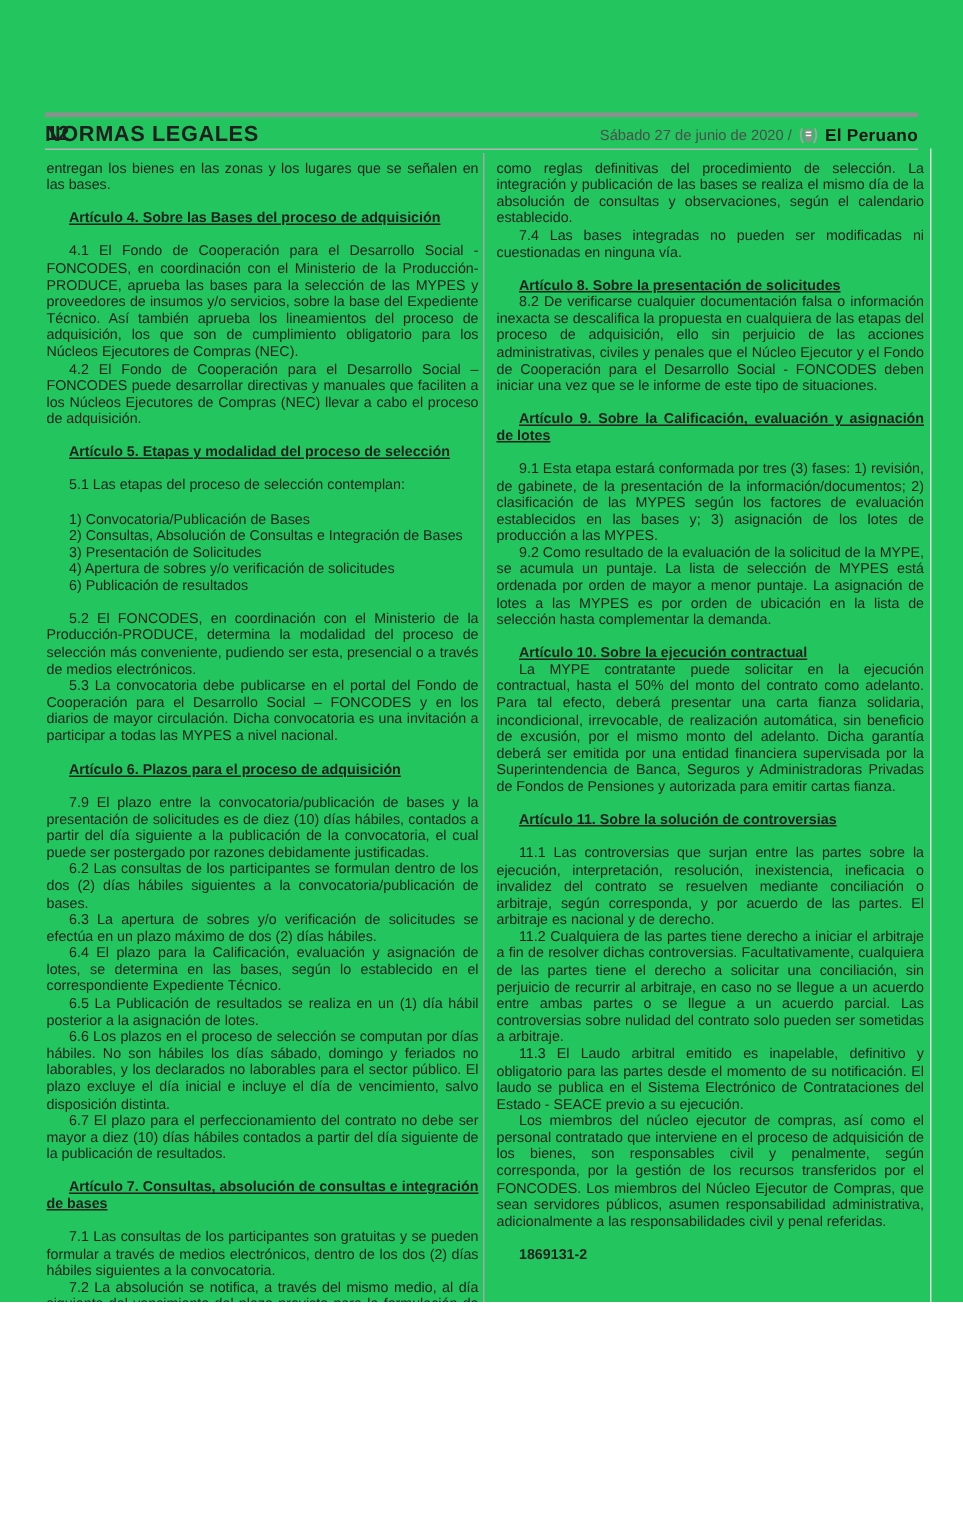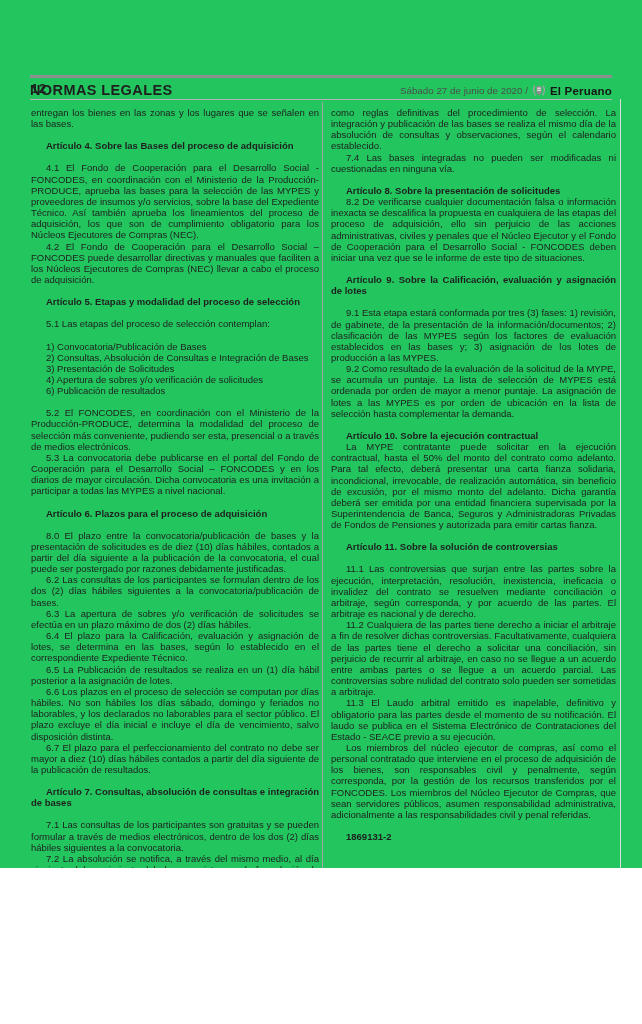--- a/index.html
+++ b/index.html
@@ -22,21 +22,21 @@
   .masthead{font-weight:bold;color:#161616;font-size:11.5px;letter-spacing:0.2px;}
   .crest{display:inline-block;}
 
   
   .col{position:absolute;top:107px;text-align:justify;font-size:9.5px;line-height:11.15px;}
   .col-left{left:31px;width:288px;}
   .col-right{left:331px;width:285px;}
 
   .blk{margin:0;text-indent:15px;}
   .blk.cont{text-indent:0;}
-  .blk.heading{font-weight:bold;}
+  .blk.heading{font-weight:bold;text-decoration:underline;}
   .blk.normid{font-weight:bold;}
   .blk.sp{margin-top:11px;}
 </style>
 </head>
 <body>
 
 <div class="page">
 
   <div class="rule-top"></div>
 
@@ -66,21 +66,21 @@
       <p class="blk heading sp">Artículo 5. Etapas y modalidad del proceso de selección</p>
       <p class="blk para sp">5.1 Las etapas del proceso de selección contemplan:</p>
       <p class="blk para sp">1) Convocatoria/Publicación de Bases</p>
       <p class="blk para">2) Consultas, Absolución de Consultas e Integración de Bases</p>
       <p class="blk para">3) Presentación de Solicitudes</p>
       <p class="blk para">4) Apertura de sobres y/o verificación de solicitudes</p>
       <p class="blk para">6) Publicación de resultados</p>
       <p class="blk para sp">5.2 El FONCODES, en coordinación con el Ministerio de la Producción-PRODUCE, determina la modalidad del proceso de selección más conveniente, pudiendo ser esta, presencial o a través de medios electrónicos.</p>
       <p class="blk para">5.3 La convocatoria debe publicarse en el portal del Fondo de Cooperación para el Desarrollo Social – FONCODES y en los diarios de mayor circulación. Dicha convocatoria es una invitación a participar a todas las MYPES a nivel nacional.</p>
       <p class="blk heading sp">Artículo 6. Plazos para el proceso de adquisición</p>
-      <p class="blk para sp">8.0 El plazo entre la convocatoria/publicación de bases y la presentación de solicitudes es de diez (10) días hábiles, contados a partir del día siguiente a la publicación de la convocatoria, el cual puede ser postergado por razones debidamente justificadas.</p>
+      <p class="blk para sp">7.9 El plazo entre la convocatoria/publicación de bases y la presentación de solicitudes es de diez (10) días hábiles, contados a partir del día siguiente a la publicación de la convocatoria, el cual puede ser postergado por razones debidamente justificadas.</p>
       <p class="blk para">6.2 Las consultas de los participantes se formulan dentro de los dos (2) días hábiles siguientes a la convocatoria/publicación de bases.</p>
       <p class="blk para">6.3 La apertura de sobres y/o verificación de solicitudes se efectúa en un plazo máximo de dos (2) días hábiles.</p>
       <p class="blk para">6.4 El plazo para la Calificación, evaluación y asignación de lotes, se determina en las bases, según lo establecido en el correspondiente Expediente Técnico.</p>
       <p class="blk para">6.5 La Publicación de resultados se realiza en un (1) día hábil posterior a la asignación de lotes.</p>
       <p class="blk para">6.6 Los plazos en el proceso de selección se computan por días hábiles. No son hábiles los días sábado, domingo y feriados no laborables, y los declarados no laborables para el sector público. El plazo excluye el día inicial e incluye el día de vencimiento, salvo disposición distinta.</p>
       <p class="blk para">6.7 El plazo para el perfeccionamiento del contrato no debe ser mayor a diez (10) días hábiles contados a partir del día siguiente de la publicación de resultados.</p>
       <p class="blk heading sp">Artículo 7. Consultas, absolución de consultas e integración de bases</p>
       <p class="blk para sp">7.1 Las consultas de los participantes son gratuitas y se pueden formular a través de medios electrónicos, dentro de los dos (2) días hábiles siguientes a la convocatoria.</p>
       <p class="blk para">7.2 La absolución se notifica, a través del mismo medio, al día siguiente del vencimiento del plazo previsto para la formulación de consultas y observaciones.</p>
       <p class="blk para">7.3 Absueltas las consultas y las observaciones, o si las mismas no se han presentado, se integran las bases</p>

